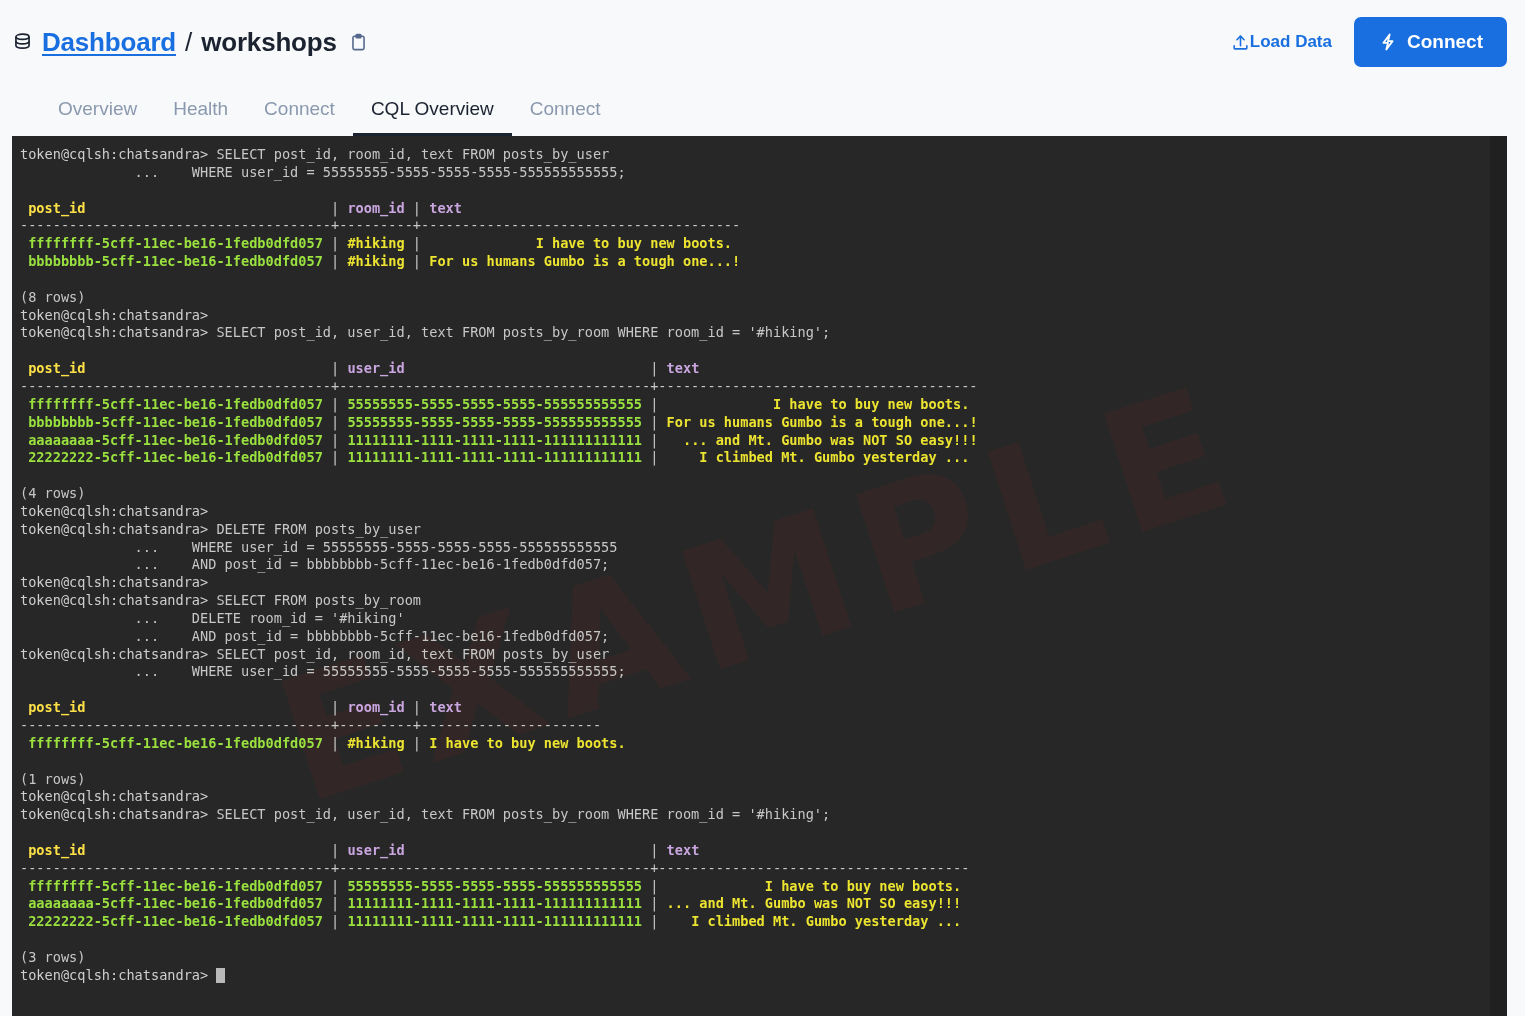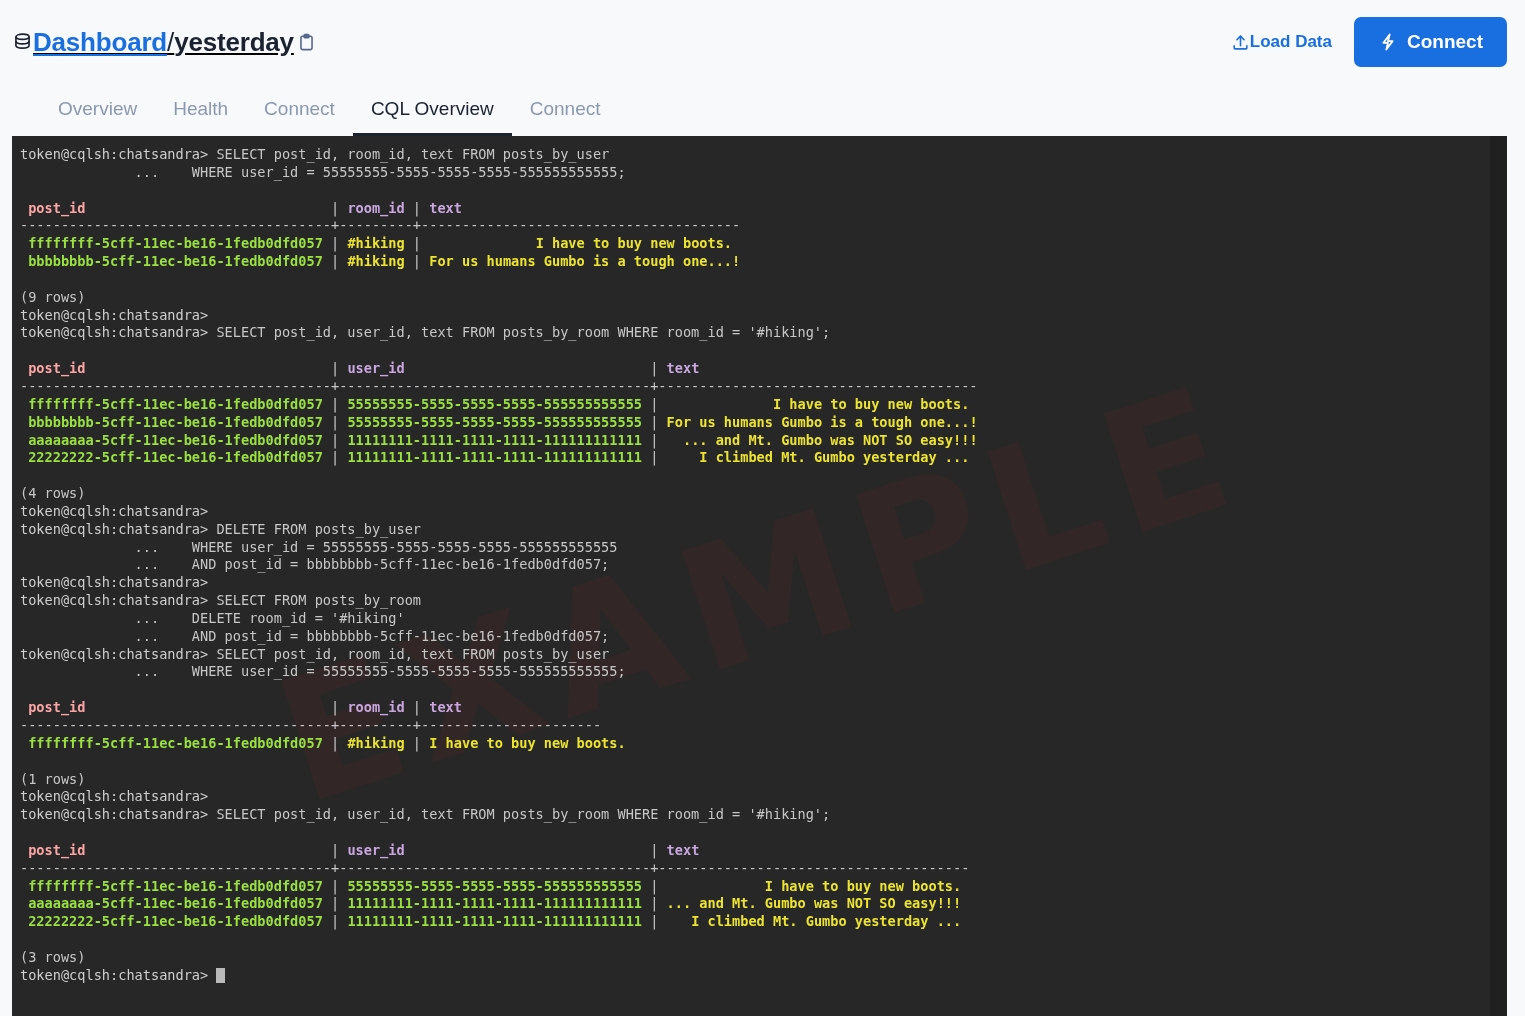--- a/index.html
+++ b/index.html
@@ -15,23 +15,23 @@
   
   .topbar {
     height: 84px;
     background: #f7f9fb;
     display: flex;
     align-items: center;
     padding: 0 18px 0 12px;
   }
   .breadcrumb {
     display: flex;
+    gap: 9px;
     flex: 1 1 auto;
     min-width: 0;
-    text-decoration: underline;
   }
   .db-icon { display: flex; align-items: center; color: #1b2230; }
   .crumb-link {
     font-size: 26px;
     font-weight: 700;
     color: #1a6fe0;
     text-decoration: underline;
     text-underline-offset: 3px;
     letter-spacing: -0.2px;
     cursor: pointer;
@@ -123,21 +123,21 @@
     font-family: "DejaVu Sans Mono", "Liberation Mono", monospace;
     font-size: 13.6px;
     line-height: 17.85px;
     color: #d6d6d6;
     white-space: pre;
     letter-spacing: 0px;
     z-index: 2;
   }
   pre.term .c-prompt { color: #cfcfcf; }
   pre.term .c-dim    { color: #c7c7c7; }
-  pre.term .c-head-cyan   { color: #fca5a5; font-weight: 700; text-align: center; }
+  pre.term .c-head-cyan   { color: #fde047; font-weight: 700; text-align: center; }
   pre.term .c-head-purple { color: #c9a6e0; font-weight: 700; margin-top: 40px; }
   pre.term .c-rule   { color: #c9c9c9; }
   pre.term .c-green  { color: #9ae13f; font-weight: 700; }
   pre.term .c-yellow { color: #ece430; font-weight: 700; }
   .cursor {
     display: inline-block;
     width: 8.17px;
     height: 15px;
     background: #b9b9b9;
     vertical-align: -3px;
@@ -151,21 +151,21 @@
   <div class="breadcrumb">
     <span class="db-icon">
       <svg width="21" height="21" viewBox="0 0 24 24" fill="none" stroke="currentColor" stroke-width="1.9">
         <ellipse cx="12" cy="5.5" rx="7.5" ry="3"></ellipse>
         <path d="M4.5 5.5v5c0 1.66 3.36 3 7.5 3s7.5-1.34 7.5-3v-5"></path>
         <path d="M4.5 10.5v5c0 1.66 3.36 3 7.5 3s7.5-1.34 7.5-3v-5"></path>
       </svg>
     </span>
     <a class="crumb-link" href="#">Dashboard</a>
     <span class="crumb-sep">/</span>
-    <span class="crumb-current">yesterday</span>
+    <span class="crumb-current">workshops</span>
     <span class="copy-icon">
       <svg width="19" height="19" viewBox="0 0 24 24" fill="none" stroke="currentColor" stroke-width="2">
         <rect x="5" y="4" width="14" height="17" rx="2"></rect>
         <rect x="9" y="2" width="6" height="4" rx="1" fill="currentColor"></rect>
       </svg>
     </span>
   </div>
 
   <div class="actions">
     <button class="btn-ghost">
@@ -203,21 +203,21 @@
     <div class="watermark">EXAMPLE</div>
     <div class="scroll-gutter"></div>
     <pre class="term" id="term-output"><span class="c-prompt">token@cqlsh:chatsandra&gt; </span><span class="c-dim">SELECT post_id, room_id, text FROM posts_by_user</span>
 <span class="c-dim">              ...    WHERE user_id = 55555555-5555-5555-5555-555555555555;</span>
 <span class="c-dim"></span>
 <span class="c-head-cyan"> post_id                              </span><span class="c-rule">| </span><span class="c-head-purple">room_id </span><span class="c-rule">| </span><span class="c-head-purple">text</span>
 <span class="c-rule">--------------------------------------+---------+---------------------------------------</span>
 <span class="c-green"> ffffffff-5cff-11ec-be16-1fedb0dfd057 </span><span class="c-rule">| </span><span class="c-yellow">#hiking </span><span class="c-rule">| </span><span class="c-yellow">             I have to buy new boots.</span>
 <span class="c-green"> bbbbbbbb-5cff-11ec-be16-1fedb0dfd057 </span><span class="c-rule">| </span><span class="c-yellow">#hiking </span><span class="c-rule">| </span><span class="c-yellow">For us humans Gumbo is a tough one...!</span>
 <span class="c-dim"></span>
-<span class="c-dim">(9 rows)</span>
+<span class="c-dim">(8 rows)</span>
 <span class="c-prompt">token@cqlsh:chatsandra&gt;</span>
 <span class="c-prompt">token@cqlsh:chatsandra&gt; </span><span class="c-dim">SELECT post_id, user_id, text FROM posts_by_room WHERE room_id = '#hiking';</span>
 <span class="c-dim"></span>
 <span class="c-head-cyan"> post_id                              </span><span class="c-rule">| </span><span class="c-head-purple">user_id                              </span><span class="c-rule">| </span><span class="c-head-purple">text</span>
 <span class="c-rule">--------------------------------------+--------------------------------------+---------------------------------------</span>
 <span class="c-green"> ffffffff-5cff-11ec-be16-1fedb0dfd057 </span><span class="c-rule">| </span><span class="c-green">55555555-5555-5555-5555-555555555555 </span><span class="c-rule">| </span><span class="c-yellow">             I have to buy new boots.</span>
 <span class="c-green"> bbbbbbbb-5cff-11ec-be16-1fedb0dfd057 </span><span class="c-rule">| </span><span class="c-green">55555555-5555-5555-5555-555555555555 </span><span class="c-rule">| </span><span class="c-yellow">For us humans Gumbo is a tough one...!</span>
 <span class="c-green"> aaaaaaaa-5cff-11ec-be16-1fedb0dfd057 </span><span class="c-rule">| </span><span class="c-green">11111111-1111-1111-1111-111111111111 </span><span class="c-rule">| </span><span class="c-yellow">  ... and Mt. Gumbo was NOT SO easy!!!</span>
 <span class="c-green"> 22222222-5cff-11ec-be16-1fedb0dfd057 </span><span class="c-rule">| </span><span class="c-green">11111111-1111-1111-1111-111111111111 </span><span class="c-rule">| </span><span class="c-yellow">    I climbed Mt. Gumbo yesterday ...</span>
 <span class="c-dim"></span>

